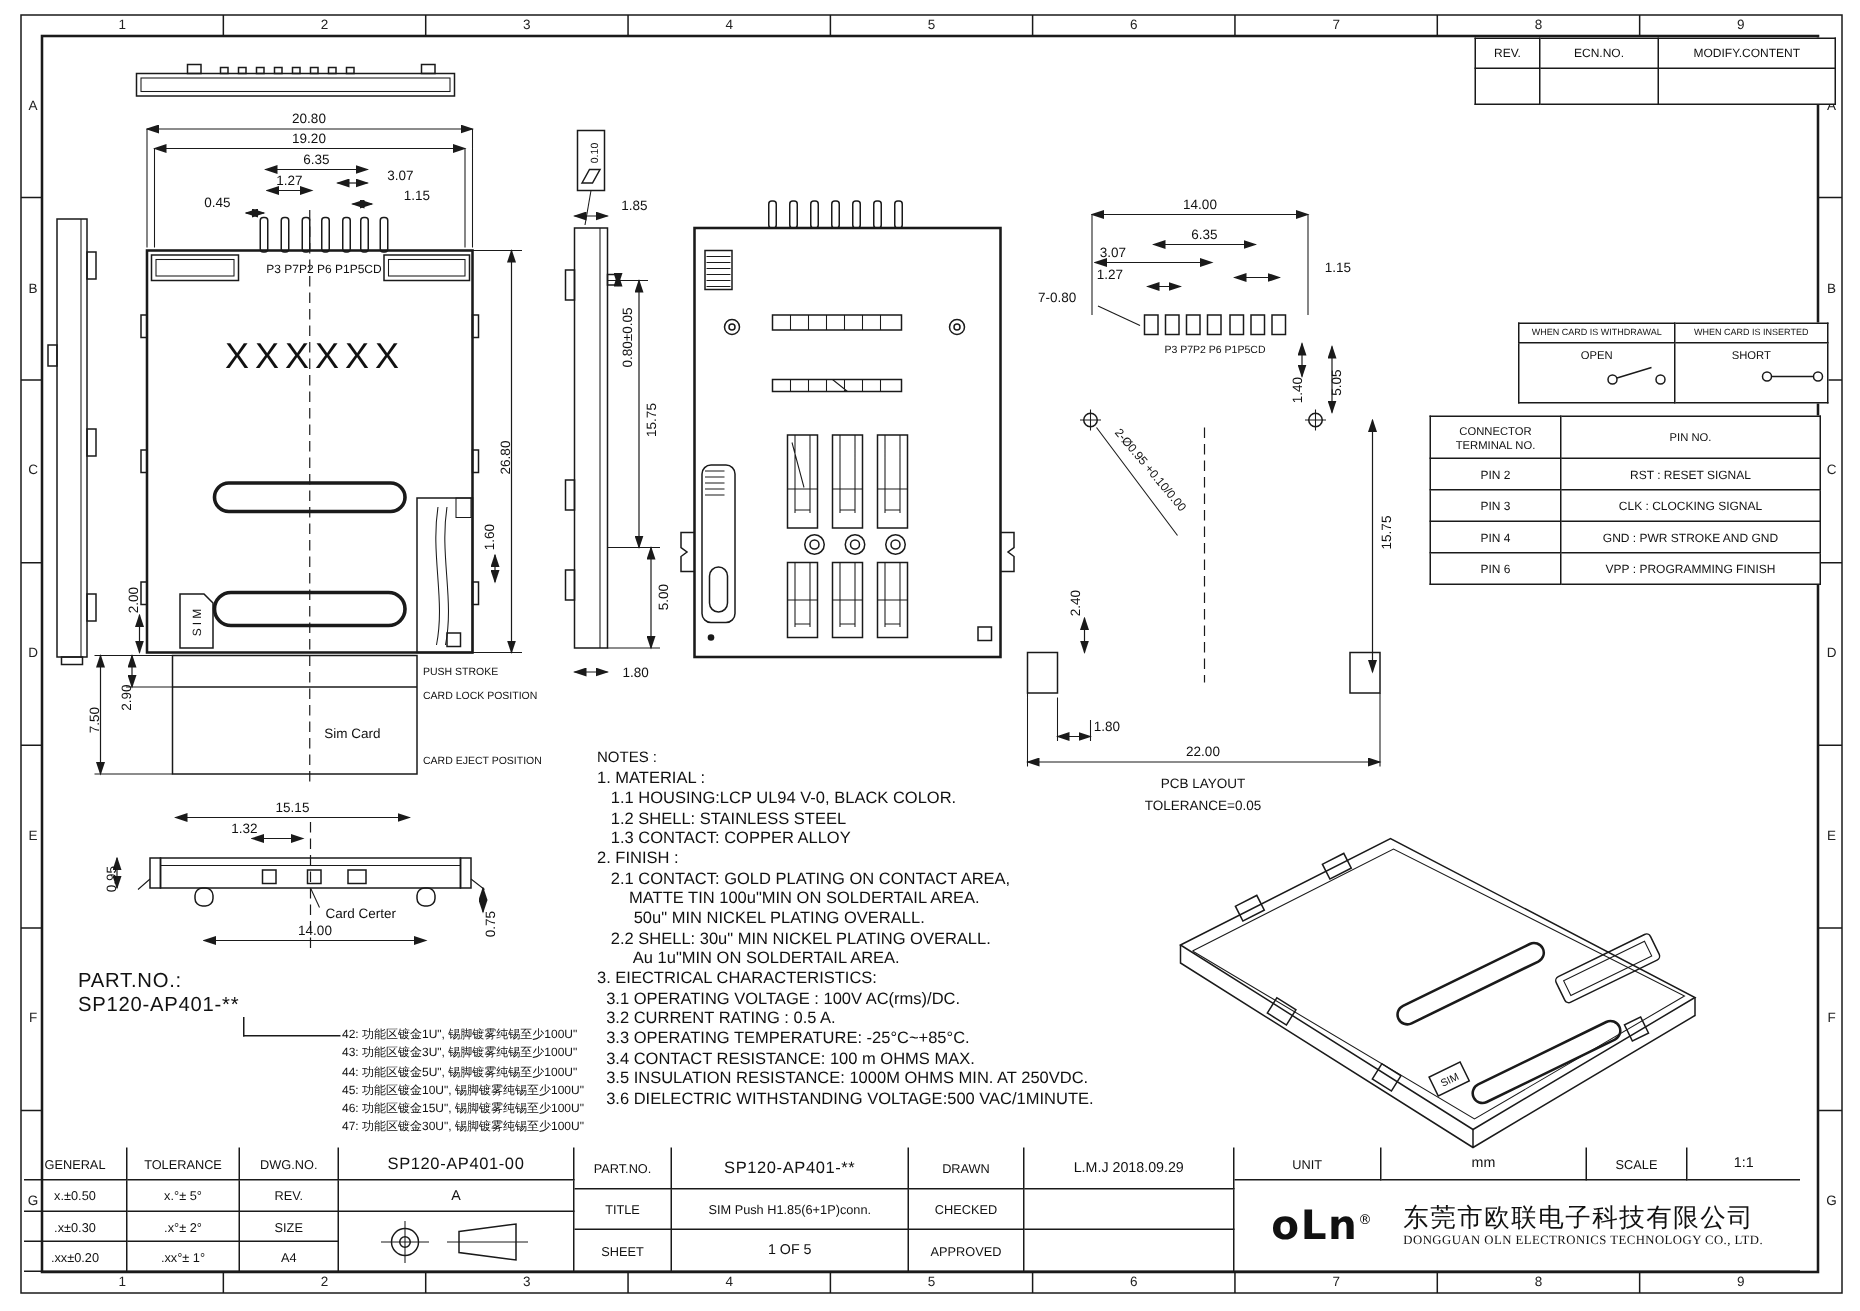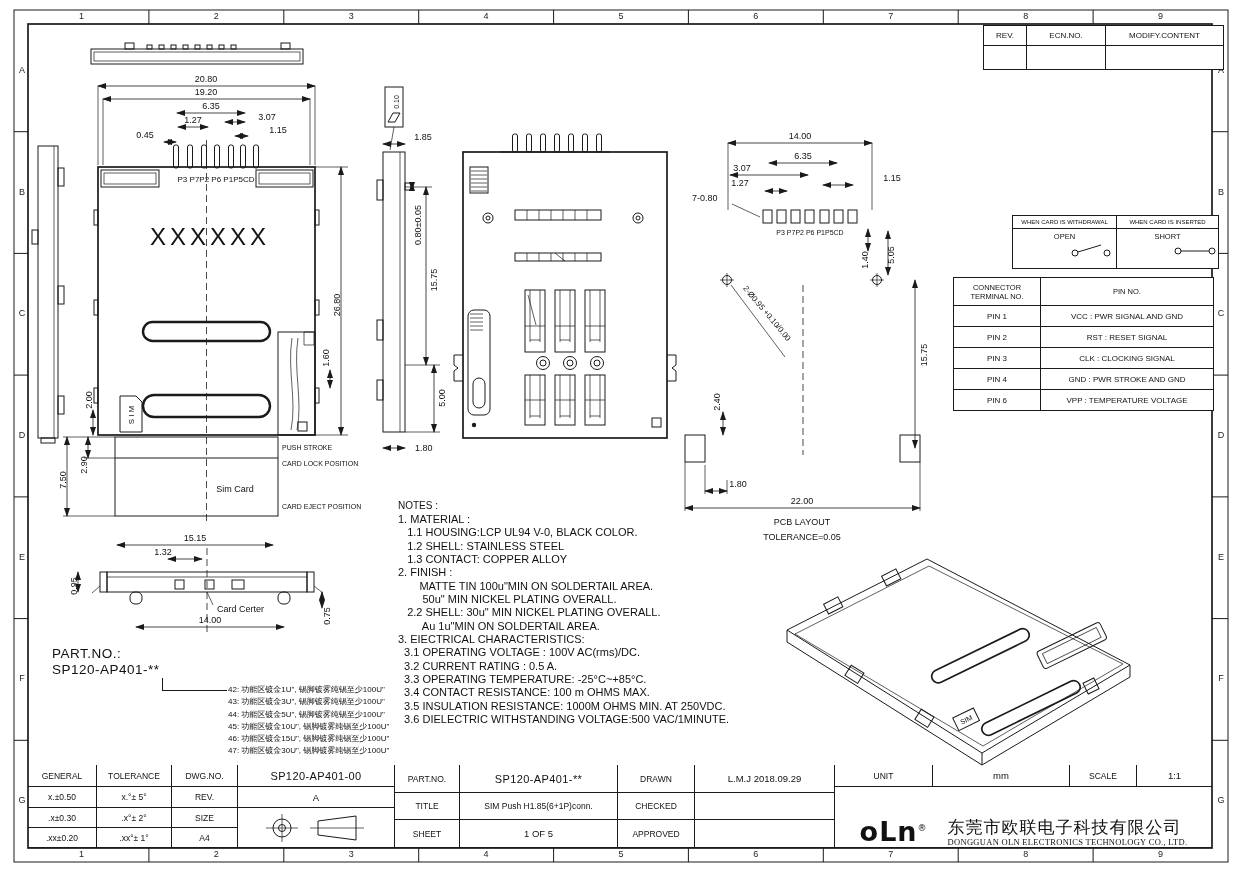--- a/index.html
+++ b/index.html
@@ -35,27 +35,27 @@
   #notes-title{font-size:10px;margin-bottom:2px;}
   .note-line{font-size:11px;line-height:13.35px;white-space:pre;}
   
   #part-block{position:absolute;left:52px;top:646px;}
   #part-label,#part-number{font-size:13.5px;letter-spacing:.5px;line-height:16px;}
   #part-bracket{position:absolute;left:110px;top:32px;width:64px;height:12px;
       border-left:1px solid #1a1a1a;border-bottom:1px solid #1a1a1a;}
   #part-options{position:absolute;left:176px;top:38px;width:200px;}
   .part-option{font-size:8px;line-height:12.3px;white-space:nowrap;}
   
-  #title-block{position:absolute;left:28px;top:765px;width:940px;height:83px;}
+  #title-block{position:absolute;left:16px;top:765px;width:940px;height:83px;}
   .tb-cell{position:absolute;box-sizing:border-box;border-right:1px solid #1a1a1a;
       border-bottom:1px solid #1a1a1a;display:flex;align-items:center;justify-content:center;
       font-size:8.5px;overflow:hidden;white-space:nowrap;}
   .tb-val{font-size:9.5px;}
   .tb-big{font-size:11px;letter-spacing:.4px;}
-  #company-cell{flex-direction:row;gap:20px;border-right:none;align-items:flex-end;}
+  #company-cell{flex-direction:row;gap:20px;border-right:none;}
   #logo{font-size:27px;font-weight:900;letter-spacing:1px;font-family:"DejaVu Sans",sans-serif;}
   #logo sup{font-size:9px;font-weight:400;}
   #company-names{display:flex;flex-direction:column;align-items:flex-start;line-height:1.1;}
   #company-cn{font-size:17px;letter-spacing:1px;}
   #company-en{font-size:8.5px;letter-spacing:.3px;font-family:"Liberation Serif",serif;}
 </style>
 </head>
 <body>
 
 <div id="sheet">
@@ -159,50 +159,47 @@
   <table id="pin-table" class="sheet-table">
     <tbody>
         <tr>
       <td class="hdr" style="width:82px">CONNECTOR
 TERMINAL NO.</td>
       <td class="hdr" style="width:168px">PIN NO.</td>
     </tr>
     </tbody>
       <tbody id="pin-rows">
         <tr>
-          <td>PIN 1</td>
-          <td>VCC : PWR SIGNAL AND GND</td>
-        </tr>
-        <tr>
           <td>PIN 2</td>
           <td>RST : RESET SIGNAL</td>
         </tr>
         <tr>
           <td>PIN 3</td>
           <td>CLK : CLOCKING SIGNAL</td>
         </tr>
         <tr>
           <td>PIN 4</td>
           <td>GND : PWR STROKE AND GND</td>
         </tr>
         <tr>
           <td>PIN 6</td>
-          <td>VPP : TEMPERATURE VOLTAGE</td>
+          <td>VPP : PROGRAMMING FINISH</td>
         </tr>
       </tbody>
   </table>
 
   <div id="notes">
     <div id="notes-title">NOTES :</div>
     <div id="notes-lines">
         <div class="note-line">1. MATERIAL :</div>
         <div class="note-line">   1.1 HOUSING:LCP UL94 V-0, BLACK COLOR.</div>
         <div class="note-line">   1.2 SHELL: STAINLESS STEEL</div>
         <div class="note-line">   1.3 CONTACT: COPPER ALLOY</div>
         <div class="note-line">2. FINISH :</div>
+        <div class="note-line">   2.1 CONTACT: GOLD PLATING ON CONTACT AREA,</div>
         <div class="note-line">       MATTE TIN 100u"MIN ON SOLDERTAIL AREA.</div>
         <div class="note-line">        50u" MIN NICKEL PLATING OVERALL.</div>
         <div class="note-line">   2.2 SHELL: 30u" MIN NICKEL PLATING OVERALL.</div>
         <div class="note-line">        Au 1u"MIN ON SOLDERTAIL AREA.</div>
         <div class="note-line">3. EIECTRICAL CHARACTERISTICS:</div>
         <div class="note-line">  3.1 OPERATING VOLTAGE : 100V AC(rms)/DC.</div>
         <div class="note-line">  3.2 CURRENT RATING : 0.5 A.</div>
         <div class="note-line">  3.3 OPERATING TEMPERATURE: -25°C~+85°C.</div>
         <div class="note-line">  3.4 CONTACT RESISTANCE: 100 m OHMS MAX.</div>
         <div class="note-line">  3.5 INSULATION RESISTANCE: 1000M OHMS MIN. AT 250VDC.</div>

